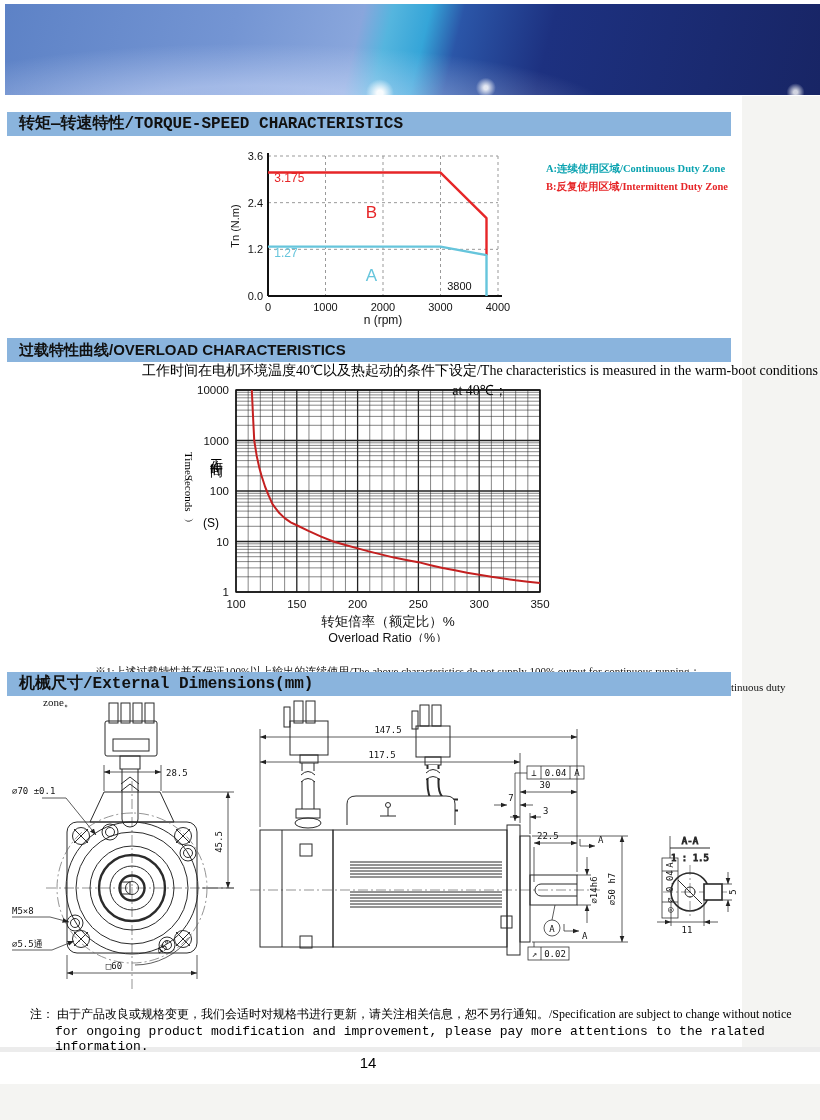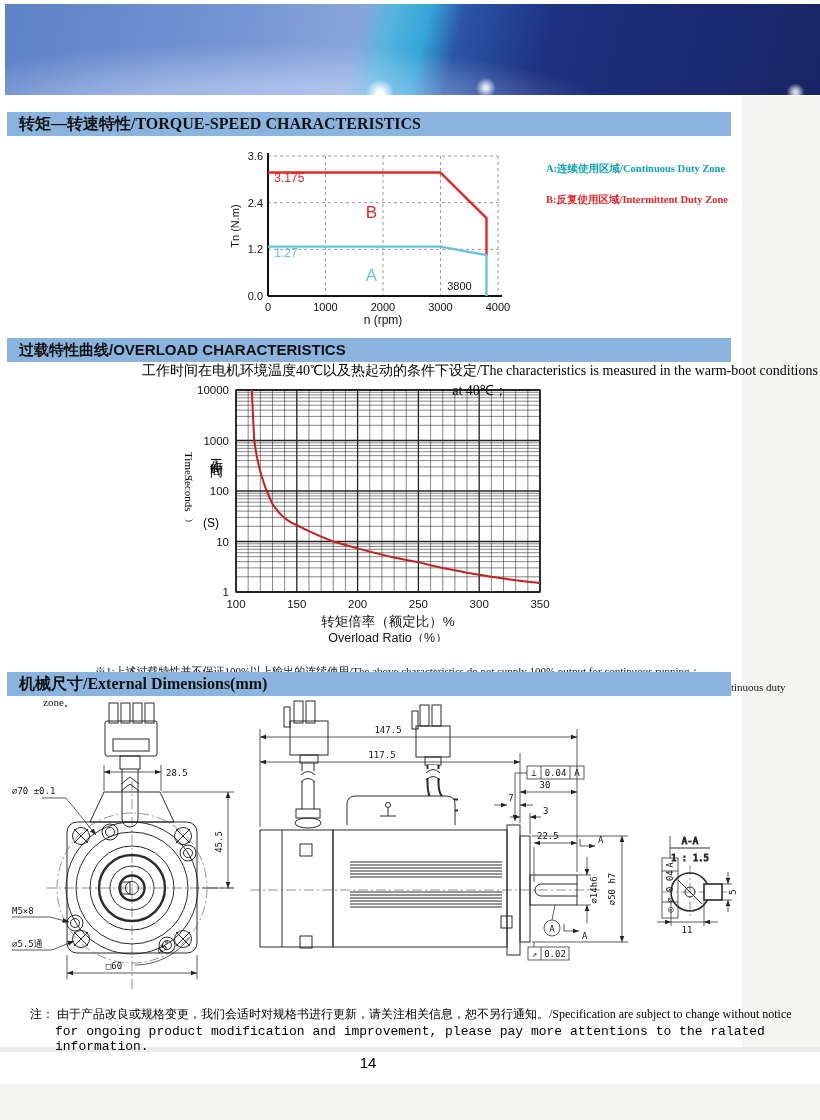--- a/index.html
+++ b/index.html
@@ -8,21 +8,21 @@
   .abs{position:absolute;}
   #banner{top:4px;left:5px;width:815px;height:91px;
     background:
       radial-gradient(circle at 46% 98%, rgba(255,255,255,.95) 0 3px, rgba(255,255,255,0) 14px),
       radial-gradient(circle at 59% 92%, rgba(255,255,255,.85) 0 2px, rgba(255,255,255,0) 10px),
       radial-gradient(circle at 97% 97%, rgba(255,255,255,.8) 0 2px, rgba(255,255,255,0) 9px),
       radial-gradient(ellipse at 30% 120%, rgba(220,230,255,.45) 0 18%, rgba(220,230,255,0) 45%),
       linear-gradient(104deg,#5d82c6 0%,#7495d3 28%,#89a6dc 43%,#55b5de 46.5%,#35a5d8 51%,#2b56a8 55%,#1d3180 66%,#182565 100%);}
   .secbar{left:7px;width:724px;height:24px;background:#8ab4dd;color:#111;
     font-weight:bold;font-size:16px;line-height:24px;padding-left:12px;box-sizing:border-box;}
-  .serif-bar{font-family:Liberation Serif, serif;}
+  .serif-bar{font-family:Liberation Mono, monospace;}
   .mono-bar{font-family:Liberation Sans, sans-serif;font-size:15px;}
   .small-note{font-size:11px;color:#111;margin-top:20px;}
   svg text{font-family:"Liberation Sans",sans-serif;}
   #mech text{font-family:"DejaVu Sans Mono",monospace;font-size:9px;fill:#111;}
   .st{stroke:#2b2b2b;fill:none;stroke-width:1;}
   .cl{stroke:#666;fill:none;stroke-width:.7;stroke-dasharray:10 3 2 3;}
   .dimln{stroke:#333;stroke-width:.8;fill:none;}
   .ts-legend{position:absolute;font:bold 10.5px "Liberation Serif",serif;white-space:nowrap;text-align:center;}
   .ylab-cn{writing-mode:vertical-rl;font:13px "Liberation Serif",serif;letter-spacing:2px;}
   .ylab-en{writing-mode:vertical-rl;font:11px "Liberation Serif",serif;}
@@ -63,21 +63,21 @@
     <text x="46.325" y="36.05555555555556" text-anchor="start" font-size="12" fill="#e62628">3.175</text>
     <text x="46.325" y="111.11111111111111" text-anchor="start" font-size="12" fill="#66c5dc">1.27</text>
     <text x="143.5" y="72.22222222222221" text-anchor="middle" font-size="17" fill="#e62628">B</text>
     <text x="143.5" y="135.22222222222223" text-anchor="middle" font-size="17" fill="#66c5dc">A</text>
     <text x="231.475" y="143.77777777777777" text-anchor="middle" font-size="11" fill="#111111">3800</text>
     <text x="155" y="178" text-anchor="middle" font-size="12" fill="#111">n (rpm)</text>
     <text x="11" y="80" text-anchor="middle" font-size="11" fill="#111" transform="rotate(-90 11 80)">Tn (N.m)</text>
   </svg>
 
 <div class="ts-legend" style="left: 546px; top: 162px; color: rgb(11, 163, 176);">A:连续使用区域/Continuous Duty Zone</div>
-<div class="ts-legend" style="left: 546px; top: 193px; color: rgb(230, 38, 40);">B:反复使用区域/Intermittent Duty Zone</div>
+<div class="ts-legend" style="left: 546px; top: 180px; color: rgb(230, 38, 40);">B:反复使用区域/Intermittent Duty Zone</div>
 
 <div class="abs secbar mono-bar" style="top:338px;">过载特性曲线/OVERLOAD CHARACTERISTICS</div>
 <div class="abs" style="left:140px;top:362px;font-size:14px;text-align:center;">工作时间在电机环境温度40℃以及热起动的条件下设定/The characteristics is measured in the warm-boot conditions at 40℃；</div>
 
 <svg id="ol" class="abs" style="left:163px;top:380px;" width="430" height="262" viewBox="0 0 430 262">
     <line x1="73" y1="10" x2="73" y2="212" stroke="#222" stroke-width="1.3"></line>
     <line x1="85.16" y1="10" x2="85.16" y2="212" stroke="#222" stroke-width="0.55"></line>
     <line x1="97.32" y1="10" x2="97.32" y2="212" stroke="#222" stroke-width="0.55"></line>
     <line x1="109.47999999999999" y1="10" x2="109.47999999999999" y2="212" stroke="#222" stroke-width="0.55"></line>
     <line x1="121.64" y1="10" x2="121.64" y2="212" stroke="#222" stroke-width="0.55"></line>

